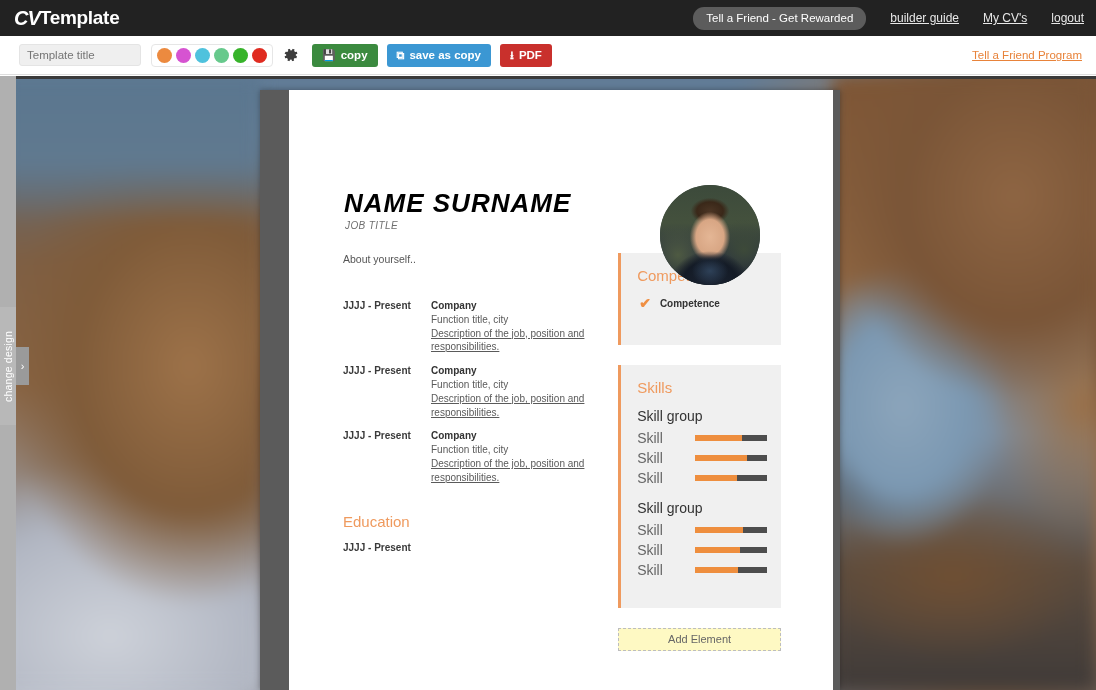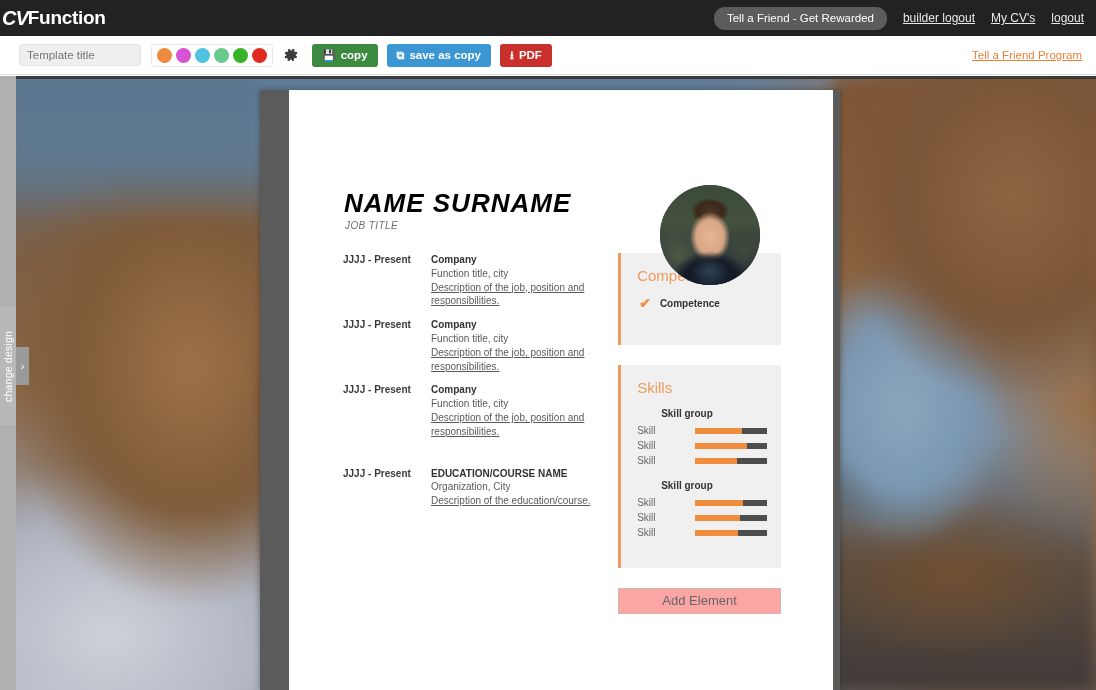--- a/index.html
+++ b/index.html
@@ -11,37 +11,37 @@
   }
 
   
   .topnav {
     position: absolute; top: 0; left: 0;
     width: 1096px; height: 36px;
     background: #222222;
     display: flex; align-items: center;
   }
   .brand {
-    margin-left: 2px;
+    margin-left: 14px;
     color: #ffffff;
     font-size: 19px;
     font-weight: bold;
     letter-spacing: -0.3px;
     display: flex; align-items: center;
     white-space: nowrap;
   }
   .brand-cv {
     font-weight: bold;
     font-size: 20px;
     font-style: italic;
     letter-spacing: -1px;
   }
   .nav-right {
     margin-left: auto; margin-right: 12px;
-    display: flex; align-items: center; gap: 16px;
+    display: flex; align-items: center; gap: 24px;
   }
   .tell-pill {
     background: #5c5c5c;
     color: #ffffff;
     font-size: 11.5px;
     padding: 5px 13px 6px 13px;
     border-radius: 11px;
     white-space: nowrap;
   }
   .nav-link {
@@ -277,45 +277,44 @@
   .comp-row {
     display: flex; align-items: center; gap: 9px;
     font-size: 10px; font-weight: bold; color: #333;
     padding-left: 2px;
   }
   .check {
     color: #ef8f43; font-size: 14px; line-height: 1;
     font-weight: bold;
   }
   .skill-group {
-    font-size: 10px; font-weight: bold; color: #333;
+    font-size: 14px; font-weight: normal; color: #333;
     margin-bottom: 6px;
-    margin-left: 24px;
   }
   .skill-group + .skill-rows { margin-bottom: 14px; }
   .skill-row {
     display: flex; align-items: center;
     margin-bottom: 4px;
   }
-  .skill-name { font-size: 10px; color: #666; flex: 1; }
+  .skill-name { font-size: 14px; color: #666; flex: 1; }
   .skill-bar {
     width: 72px; height: 6px;
     background: #4d4d4d;
     position: relative;
     overflow: hidden;
   }
   .skill-fill {
     position: absolute; left: 0; top: 0; bottom: 0;
     background: #ee8e3e;
   }
   .add-element {
     border: 1px dashed #bdbdbd;
-    background: #fca5a5;
+    background: #fef9c3;
     text-align: center;
-    font-size: 13px;
+    font-size: 11px;
     color: #666;
     padding: 4px 0 5px 0;
     cursor: pointer;
   }
 
   
   .change-design {
     position: absolute; left: 0; top: 231px;
     width: 16px; height: 118px;
     background: #b8b8b8;
@@ -343,25 +342,25 @@
     width: 16px; height: 614px;
     background: #b0b0b0;
   }
 </style>
 </head>
 <body>
 
 <div class="topnav">
   <div class="brand">
     <span class="brand-cv">CV</span>
-      <span>Function</span>
+      <span>Template</span>
   </div>
   <div class="nav-right">
     <div class="tell-pill">Tell a Friend - Get Rewarded</div>
-    <a class="nav-link" href="#">builder logout</a>
+    <a class="nav-link" href="#">builder guide</a>
     <a class="nav-link" href="#">My CV's</a>
     <a class="nav-link" href="#">logout</a>
   </div>
 </div>
 
 <div class="toolbar">
   <input class="title-input" type="text" placeholder="Template title" style="">
 
   <div class="swatches">
     <span class="swatch" style="background:#ec8a3f"></span>
@@ -414,20 +413,21 @@
       <div class="avatar">
         <div class="face"></div>
       </div>
     </div>
 
     <div class="cv-body">
 
       <div class="cv-left">
 
         <div>
+          <div class="profile-text">About yourself..</div>
         </div>
 
         <div class="exp-wrap">
 
           <div class="entry">
             <div class="entry-date">JJJJ - Present</div>
             <div class="entry-main">
               <span class="entry-org">Company</span>
               <span class="entry-sub">Function title, city</span>
               <span class="entry-desc">Description of the job, position and responsibilities.</span>
@@ -447,27 +447,23 @@
             <div class="entry-date">JJJJ - Present</div>
             <div class="entry-main">
               <span class="entry-org">Company</span>
               <span class="entry-sub">Function title, city</span>
               <span class="entry-desc">Description of the job, position and responsibilities.</span>
             </div>
           </div>
         </div>
 
         <div>
+          <div class="sec-title">Education</div>
           <div class="entry">
             <div class="entry-date">JJJJ - Present</div>
-            <div class="entry-main">
-              <span class="entry-org">EDUCATION/COURSE NAME</span>
-              <span class="entry-sub">Organization, City</span>
-              <span class="entry-desc">Description of the education/course.</span>
-            </div>
           </div>
         </div>
       </div>
 
       <div class="cv-right">
 
         <div class="card" style="height:92px">
           <div class="sec-title">Competences</div>
           <div class="comp-row">
             <span class="check">✔</span>

